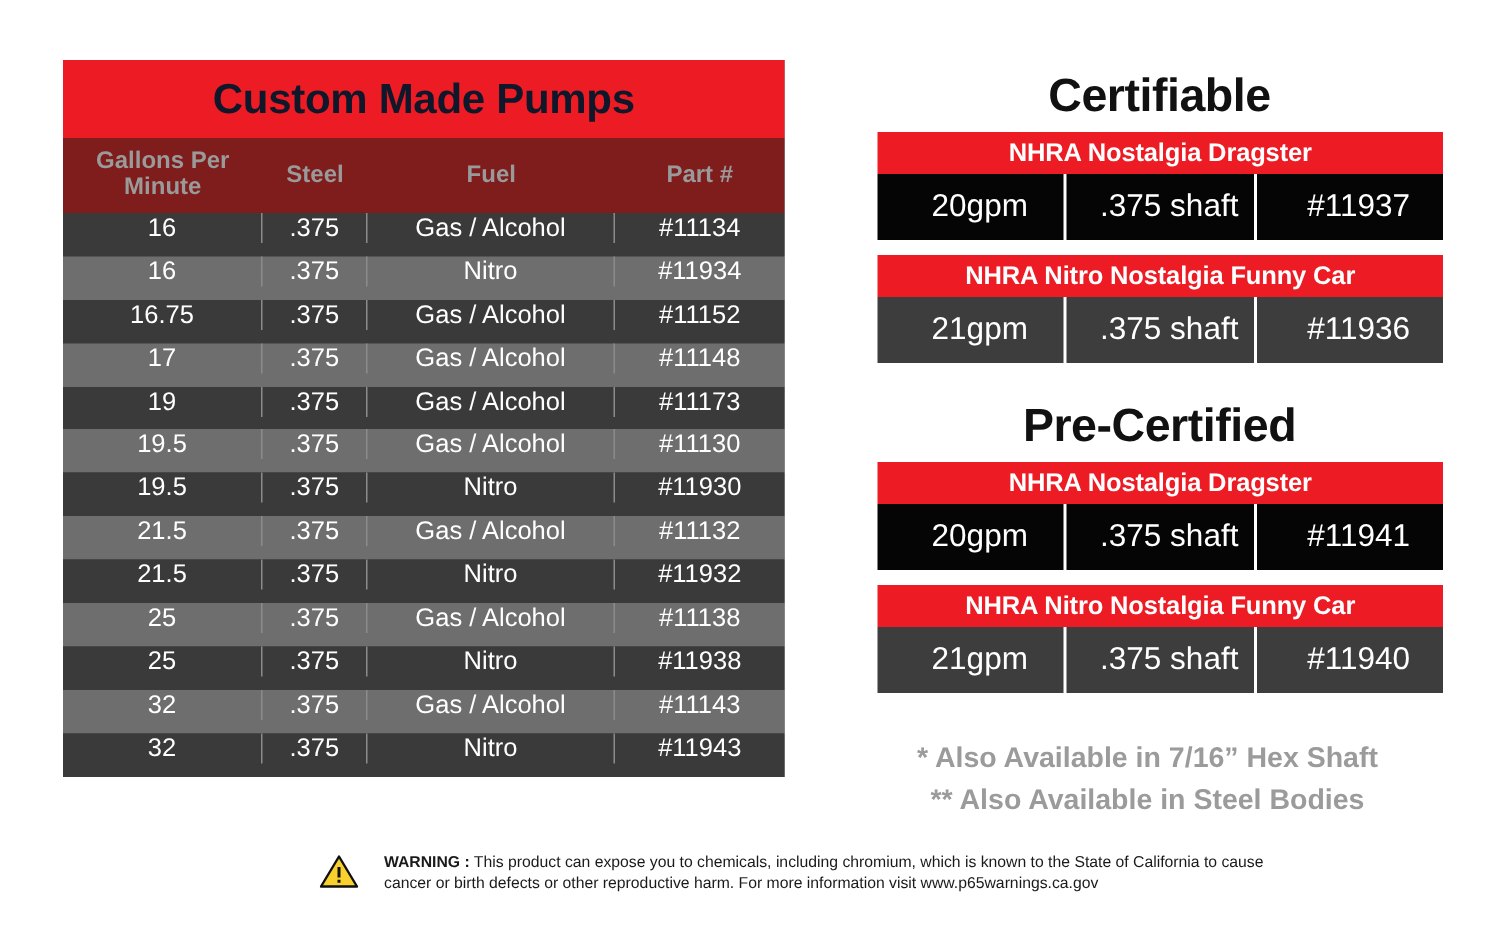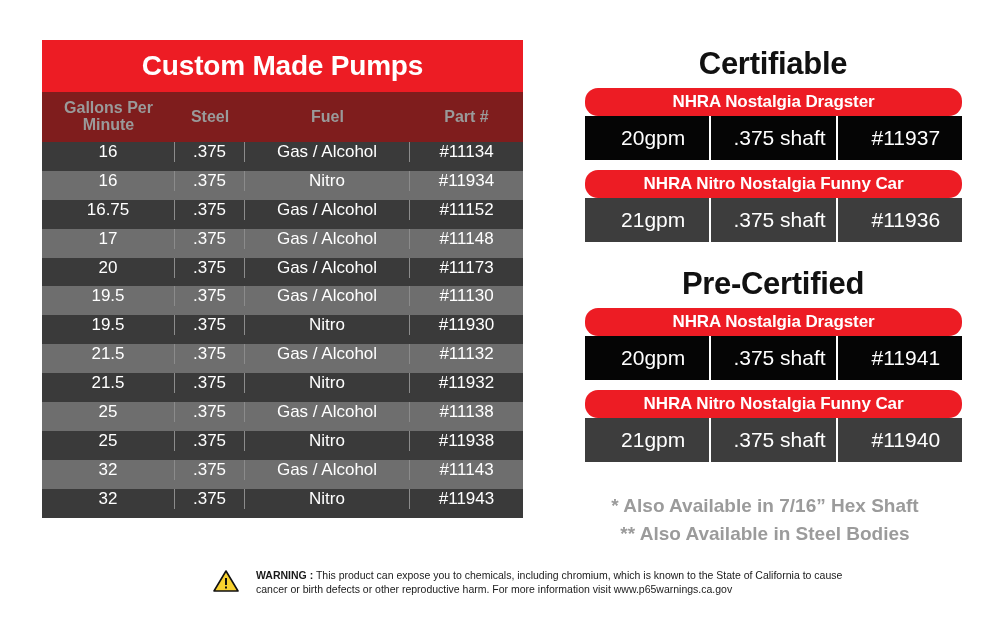--- a/index.html
+++ b/index.html
@@ -26,21 +26,21 @@
     box-sizing: border-box;
   }
   #pumps-title-bar {
     height: 52px;
     background: #ed1c24;
     display: flex;
     align-items: center;
     justify-content: center;
   }
   #pumps-title-bar .title-text {
-    color: #ffffff;
+    color: #0f172a;
     font-size: 28px;
     font-weight: bold;
     letter-spacing: -0.2px;
   }
   #pumps-head-row {
     height: 50px;
     background: #7f1d1d;
     display: flex;
     align-items: stretch;
   }
@@ -106,21 +106,20 @@
   .nhra-label {
     height: 28px;
     background: #ed1c24;
     color: #ffffff;
     font-size: 17px;
     font-weight: bold;
     display: flex;
     align-items: center;
     justify-content: center;
     letter-spacing: -0.1px;
-    border-radius: 13px;
   }
   .nhra-values {
     height: 44px;
     display: flex;
     align-items: stretch;
   }
   .nhra-values.dark  { background: #050505; }
   .nhra-values.gray  { background: #3d3d3d; }
   .nhra-values .vcell {
     flex: 1 1 0;
@@ -201,21 +200,21 @@
         <div class="cell c2">Gas / Alcohol</div>
         <div class="cell c3">#11152</div>
       </div>
       <div class="prow even">
         <div class="cell c0">17</div>
         <div class="cell c1">.375</div>
         <div class="cell c2">Gas / Alcohol</div>
         <div class="cell c3">#11148</div>
       </div>
       <div class="prow odd">
-        <div class="cell c0">20</div>
+        <div class="cell c0">19</div>
         <div class="cell c1">.375</div>
         <div class="cell c2">Gas / Alcohol</div>
         <div class="cell c3">#11173</div>
       </div>
       <div class="prow even">
         <div class="cell c0">19.5</div>
         <div class="cell c1">.375</div>
         <div class="cell c2">Gas / Alcohol</div>
         <div class="cell c3">#11130</div>
       </div>

